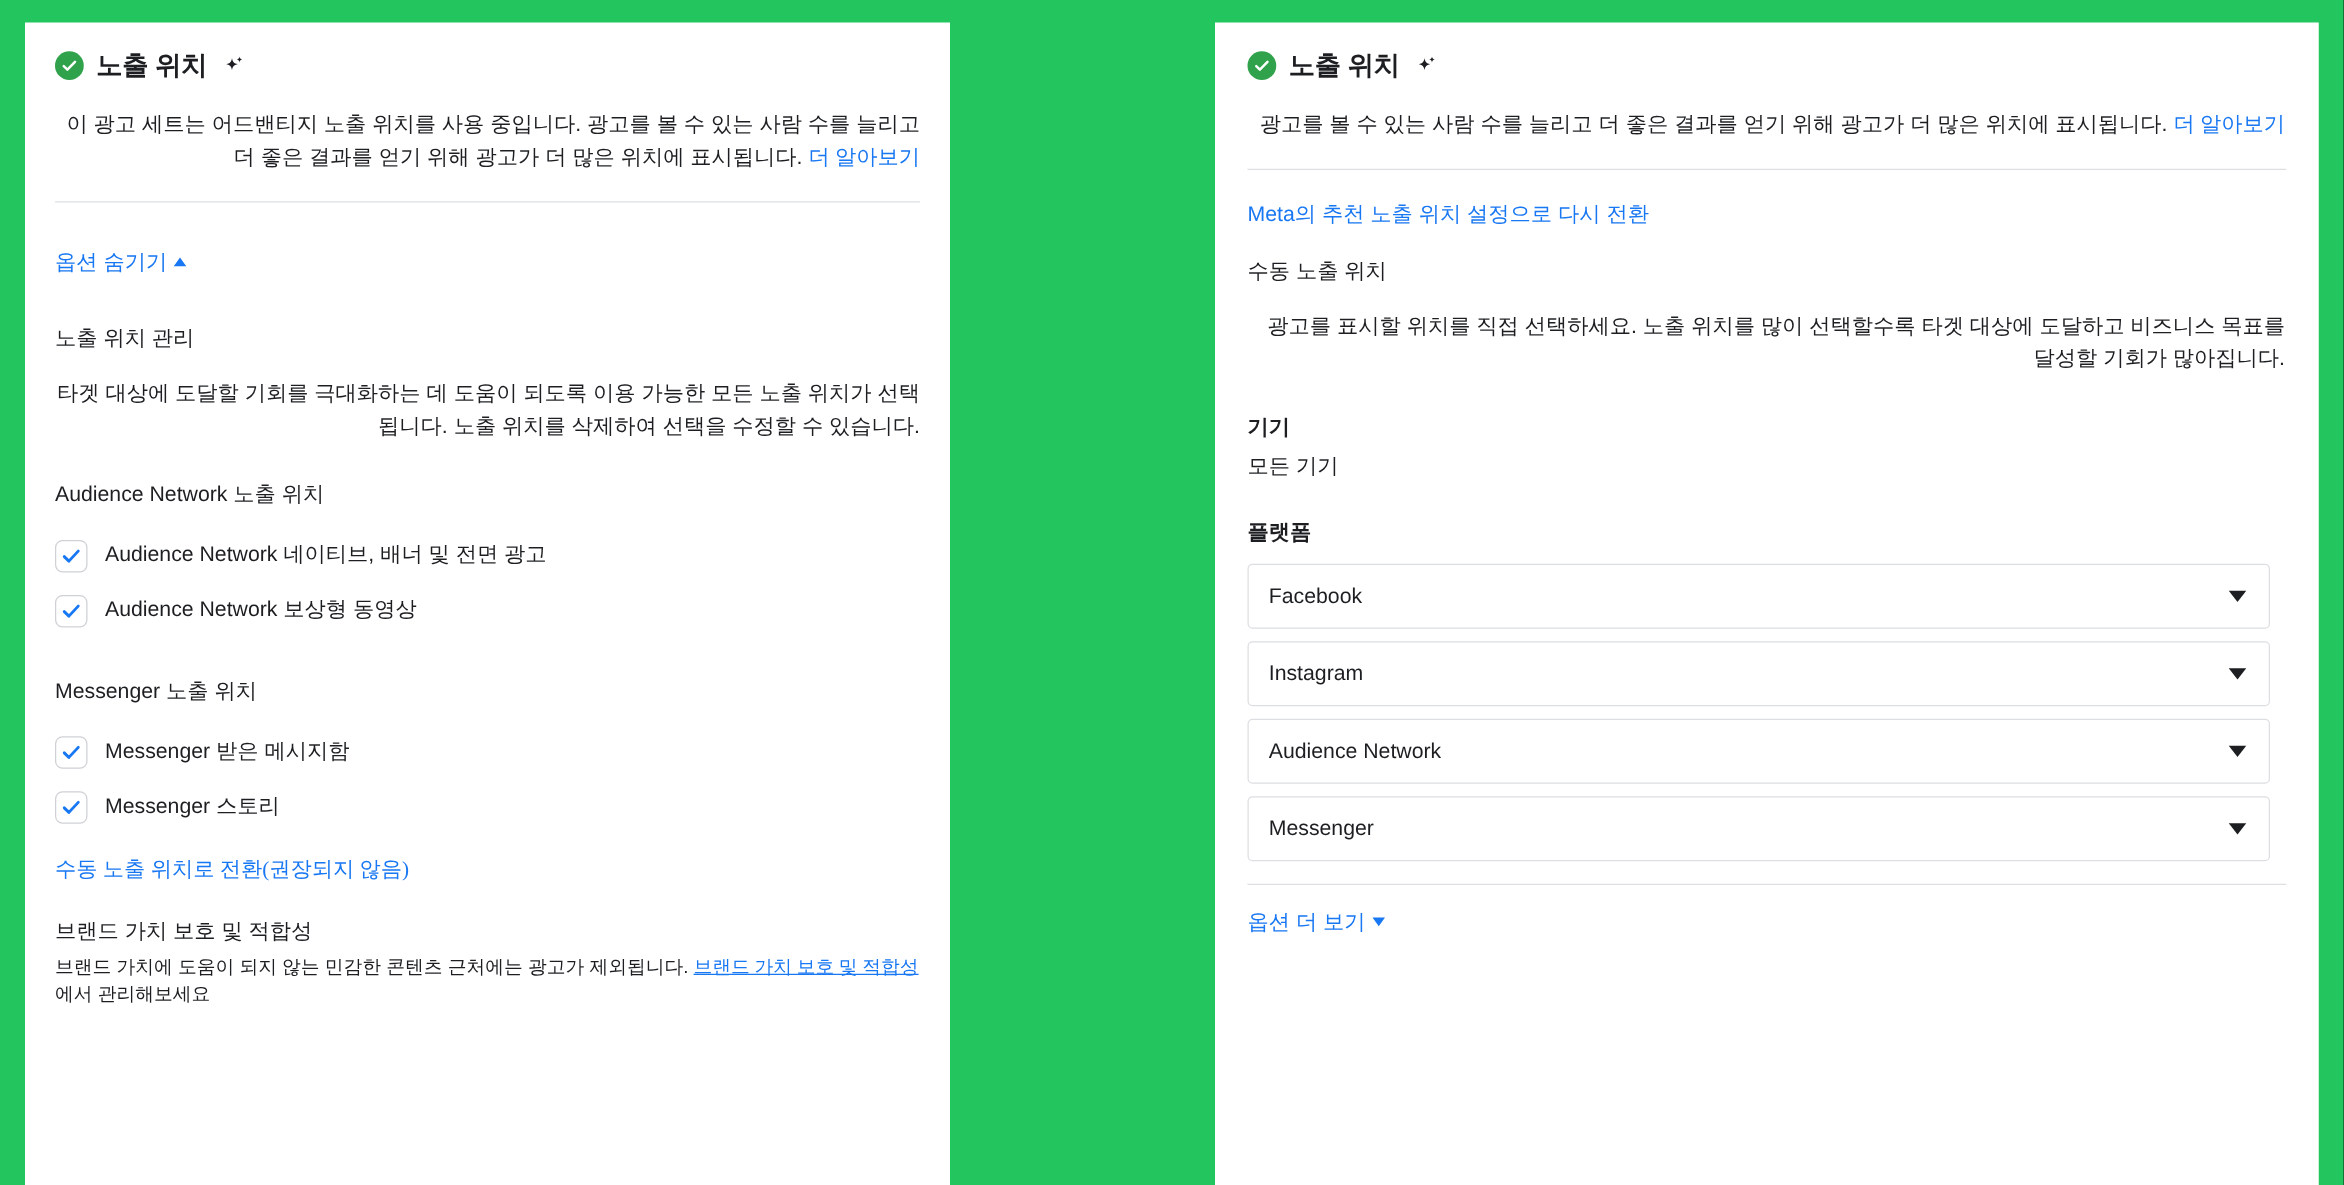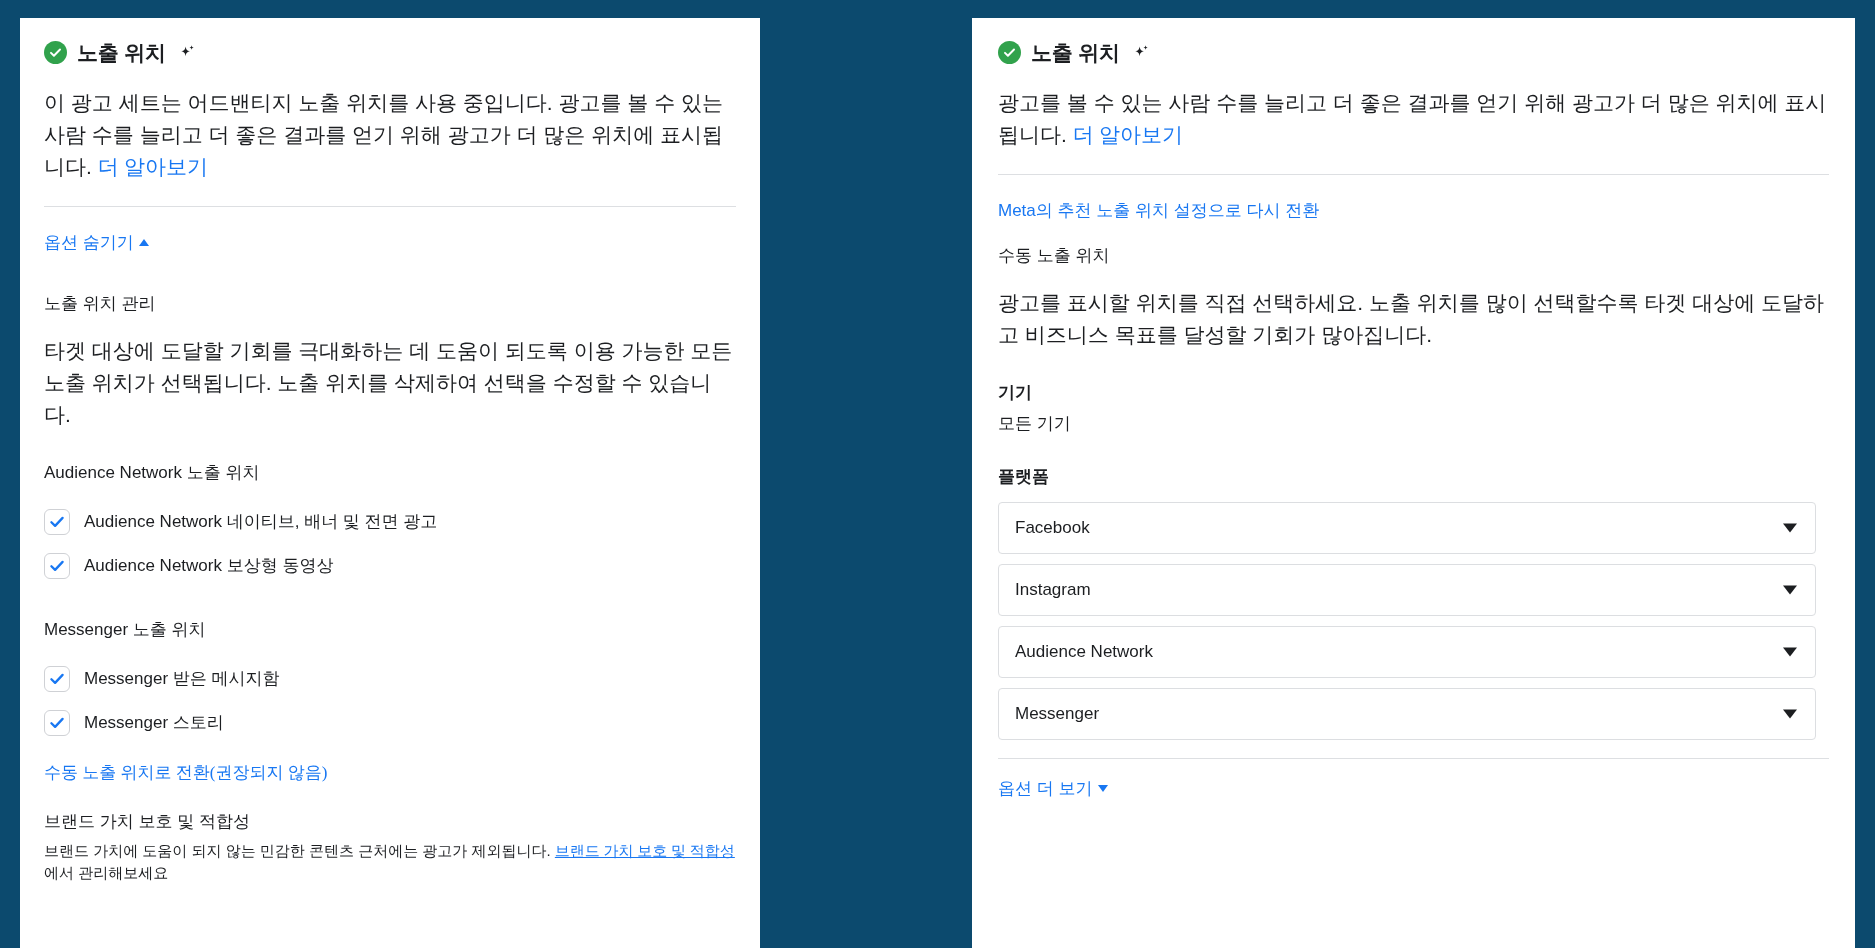--- a/index.html
+++ b/index.html
@@ -7,21 +7,21 @@
     width: 1875px;
     height: 948px;
     background: #000000;
     font-family: "Liberation Sans", "DejaVu Sans", sans-serif;
     overflow: hidden;
   }
   .stage {
     position: relative;
     width: 1875px;
     height: 948px;
-    background: #0c4a6e;
+    background: #22c55e;
   }
 
   .panel {
     position: absolute;
     background: #ffffff;
     overflow: hidden;
   }
   #panel-left  { left: 20px;  top: 18px; width: 740px;  height: 930px; }
   #panel-right { left: 972px; top: 18px; width: 883px;  height: 930px; }
 
@@ -50,23 +50,24 @@
     font-weight: 700;
     color: #1c1e21;
     letter-spacing: -0.2px;
     line-height: 1.2;
   }
   .sparkle { display: inline-flex; align-items: center; margin-left: 2px; }
   .sparkle svg { display: block; }
 
   
   .body-text {
-    font-size: 21px;
+    font-size: 17px;
     line-height: 1.52;
     color: #1c1e21;
+    text-align: right;
   }
   .body-text.narrow { max-width: 692px; }
   #panel-right .body-text.narrow { max-width: 830px; }
 
   .link {
     color: #1877f2;
     cursor: pointer;
     text-decoration: none;
     font-family: Liberation Serif, serif;
   }
@@ -78,21 +79,21 @@
     margin: 22px 0 0 0;
   }
 
   .toggle-link {
     display: inline-flex;
     align-items: center;
     gap: 5px;
     font-size: 17px;
     color: #1877f2;
     cursor: pointer;
-    margin-top: 24px;
+    margin-top: 36px;
   }
   .caret-up, .caret-down {
     width: 0; height: 0;
     border-left: 5px solid transparent;
     border-right: 5px solid transparent;
   }
   .caret-up   { border-bottom: 7px solid #1877f2; }
   .caret-down { border-top: 7px solid #1877f2; }
 
   .sub-heading {

